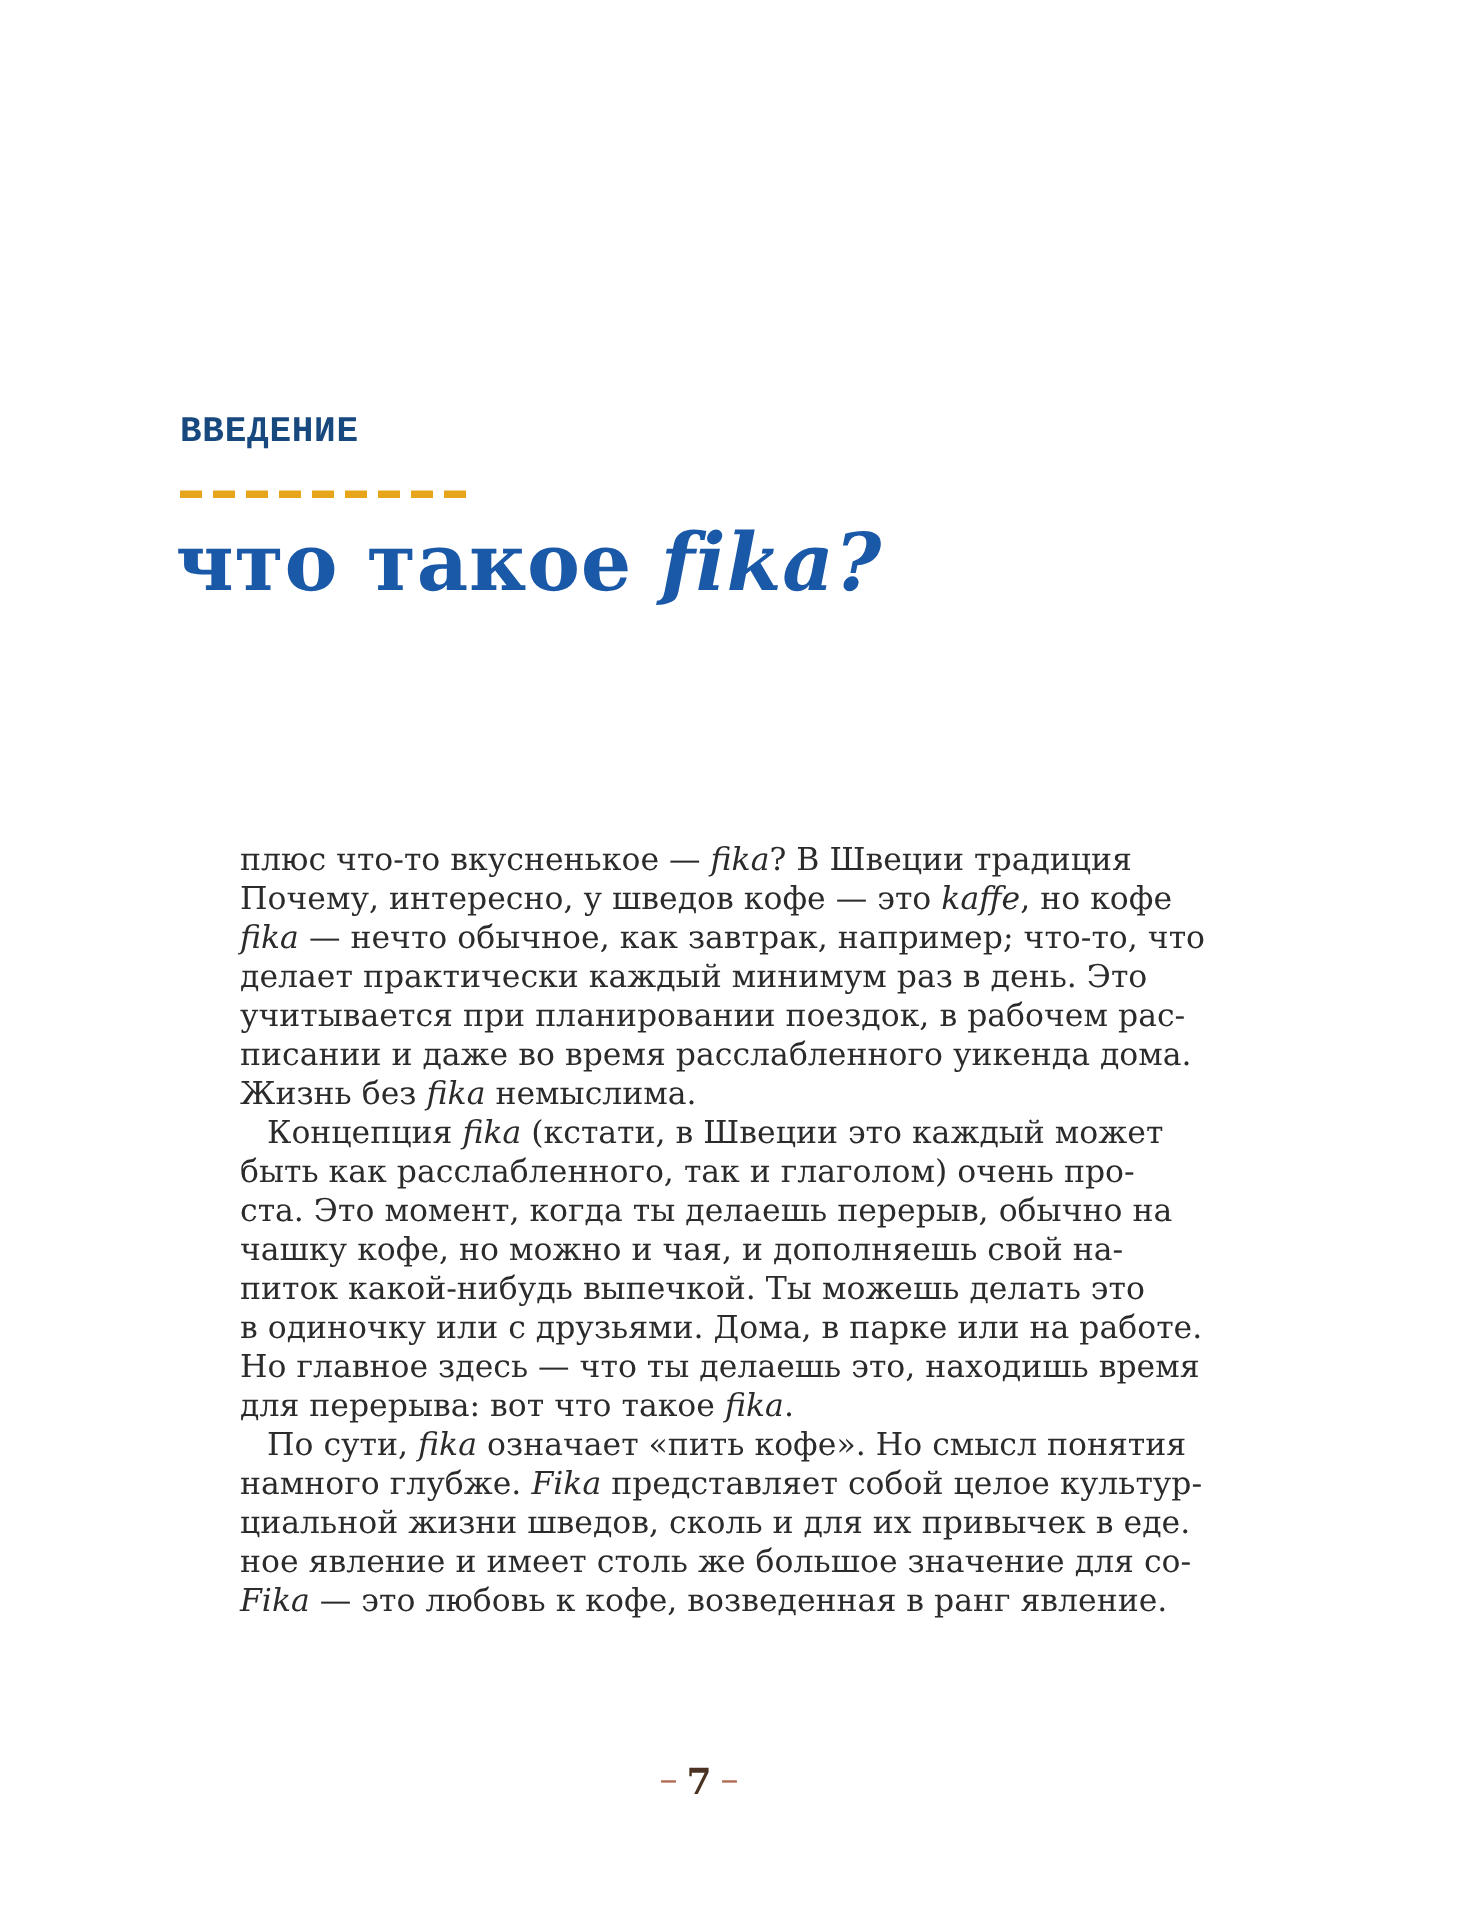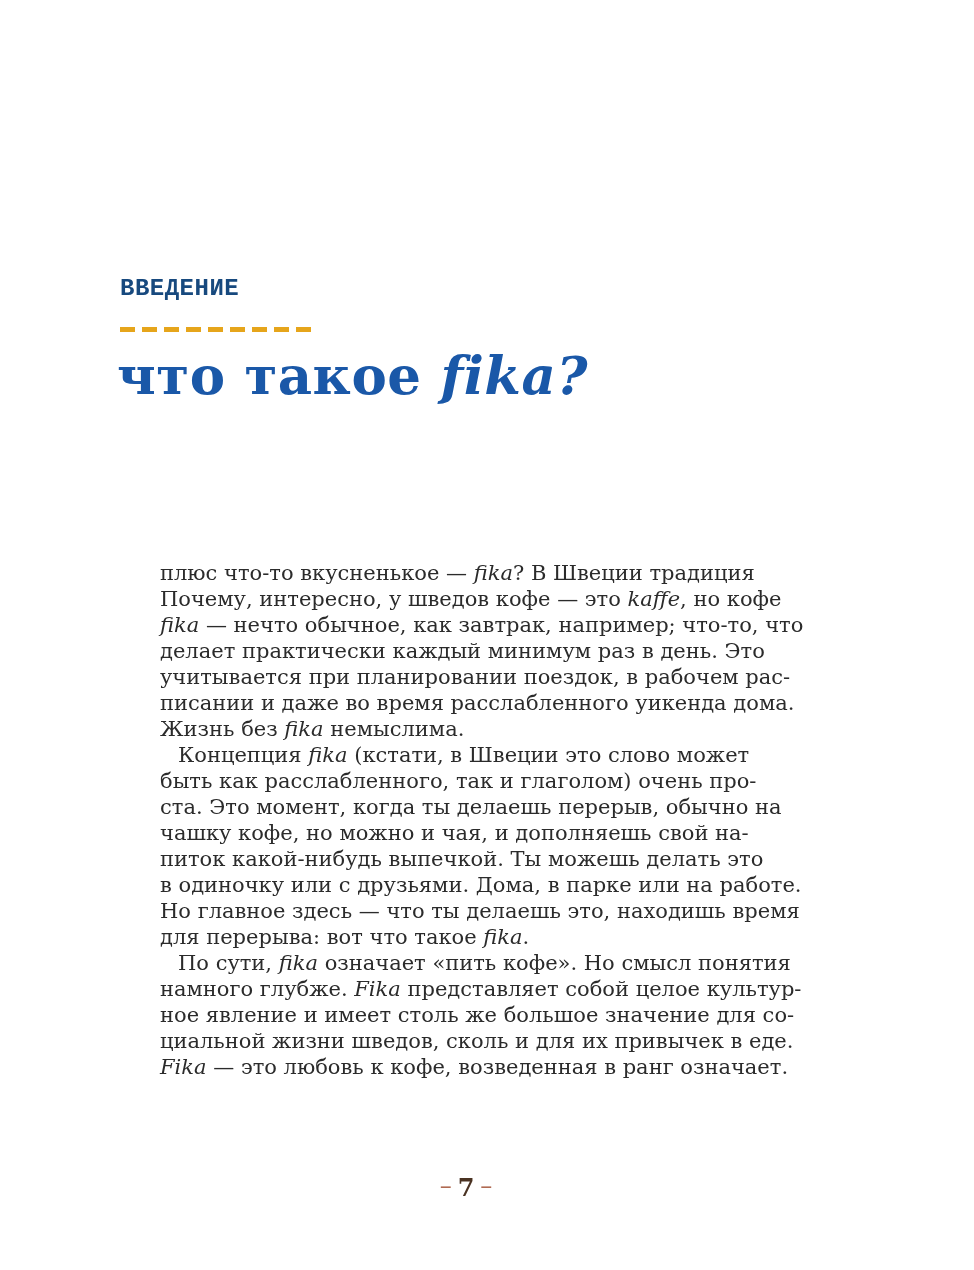--- a/index.html
+++ b/index.html
@@ -102,35 +102,35 @@
       <div class="para">
         <div class="line"><span>плюс что-то вкусненькое — </span><span class="it">fika</span><span>? В Швеции традиция</span></div>
         <div class="line"><span>Почему, интересно, у шведов кофе — это </span><span class="it">kaffe</span><span>, но кофе</span></div>
         <div class="line"><span class="it">fika</span><span> — нечто обычное, как завтрак, например; что-то, что</span></div>
         <div class="line"><span>делает практически каждый минимум раз в день. Это</span></div>
         <div class="line"><span>учитывается при планировании поездок, в рабочем рас-</span></div>
         <div class="line"><span>писании и даже во время расслабленного уикенда дома.</span></div>
         <div class="line"><span>Жизнь без </span><span class="it">fika</span><span> немыслима.</span></div>
       </div>
       <div class="para indent">
-        <div class="line"><span>Концепция </span><span class="it">fika</span><span> (кстати, в Швеции это слово может</span></div>
+        <div class="line"><span>Концепция </span><span class="it">fika</span><span> (кстати, в Швеции это каждый может</span></div>
         <div class="line"><span>быть как расслабленного, так и глаголом) очень про-</span></div>
         <div class="line"><span>ста. Это момент, когда ты делаешь перерыв, обычно на</span></div>
         <div class="line"><span>чашку кофе, но можно и чая, и дополняешь свой на-</span></div>
         <div class="line"><span>питок какой-нибудь выпечкой. Ты можешь делать это</span></div>
         <div class="line"><span>в одиночку или с друзьями. Дома, в парке или на работе.</span></div>
         <div class="line"><span>Но главное здесь — что ты делаешь это, находишь время</span></div>
         <div class="line"><span>для перерыва: вот что такое </span><span class="it">fika</span><span>.</span></div>
       </div>
       <div class="para indent">
         <div class="line"><span>По сути, </span><span class="it">fika</span><span> означает «пить кофе». Но смысл понятия</span></div>
         <div class="line"><span>намного глубже. </span><span class="it">Fika</span><span> представляет собой целое культур-</span></div>
+        <div class="line"><span>циальной жизни шведов, сколь и для их привычек в еде.</span></div>
         <div class="line"><span>ное явление и имеет столь же большое значение для со-</span></div>
-        <div class="line"><span>циальной жизни шведов, сколь и для их привычек в еде.</span></div>
-        <div class="line"><span class="it">Fika</span><span> — это любовь к кофе, возведенная в ранг означает.</span></div>
+        <div class="line"><span class="it">Fika</span><span> — это любовь к кофе, возведенная в ранг явление.</span></div>
       </div>
     </div>
 
   <div class="folio">
     <span class="dash">–</span><span class="num">7</span><span class="dash">–</span>
   </div>
 
 </div>
 
 </body></html>

